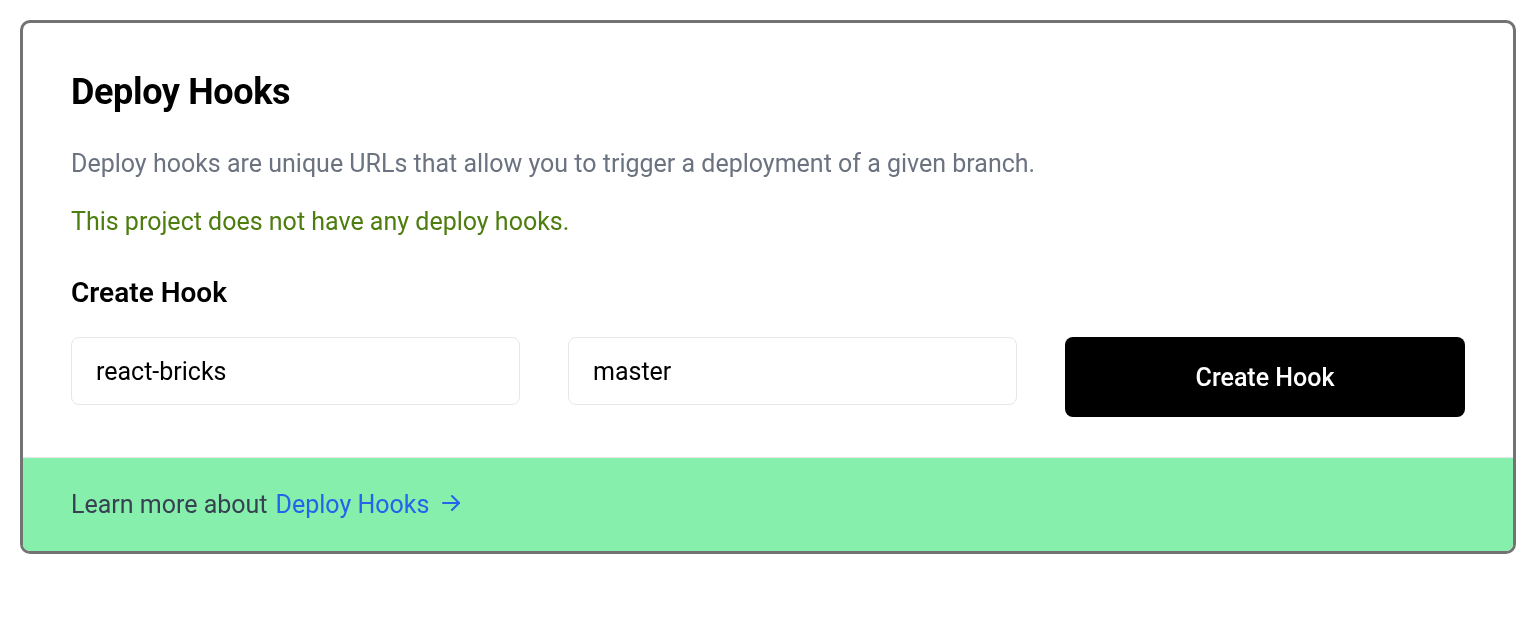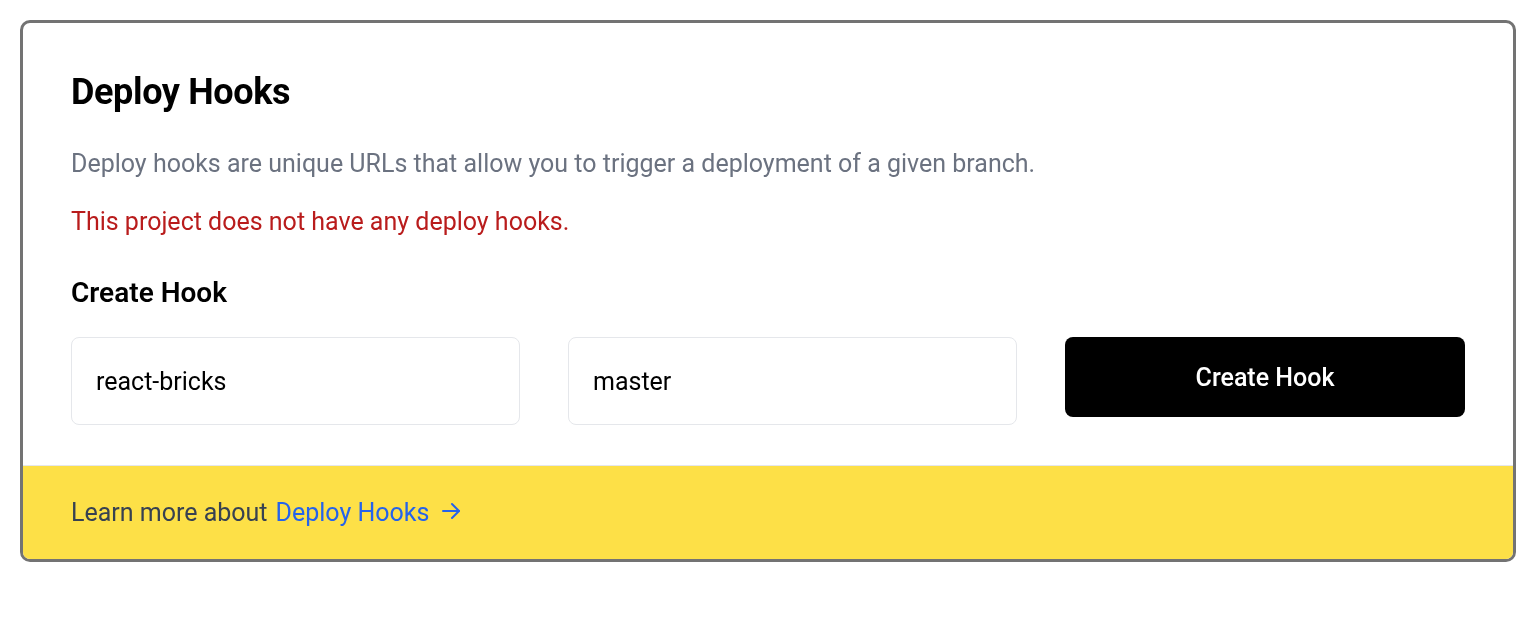--- a/index.html
+++ b/index.html
@@ -30,39 +30,39 @@
       letter-spacing: -0.01em;
     }
     .description {
       font-size: 25px;
       color: #6b7280;
       margin-bottom: 20px;
       line-height: 1.5;
     }
     .status-text {
       font-size: 25px;
-      color: #b91c1c;
+      color: #4d7c0f;
       margin-bottom: 36px;
       line-height: 1.5;
     }
     .subheading {
       font-size: 28px;
       font-weight: 600;
       color: #000;
       margin-bottom: 28px;
     }
     .form-row {
       display: flex;
       gap: 48px;
       align-items: stretch;
     }
     .text-input {
       flex: 1 1 0;
       min-width: 0;
-      height: 88px;
+      height: 68px;
       padding: 0 24px;
       font-size: 25px;
       font-family: inherit;
       color: #000;
       background: #ffffff;
       border: 1px solid #e5e7eb;
       border-radius: 8px;
       outline: none;
     }
     .text-input::placeholder {
@@ -74,21 +74,21 @@
       background: #000000;
       color: #ffffff;
       font-size: 25px;
       font-weight: 500;
       font-family: inherit;
       border: none;
       border-radius: 8px;
       cursor: pointer;
     }
     .card-footer {
-      background: #fde047;
+      background: #86efac;
       border-top: 1px solid #e5e7eb;
       padding: 32px 48px;
       font-size: 25px;
       color: #374151;
       display: flex;
       align-items: center;
       gap: 8px;
     }
     .link {
       color: #2563eb;

